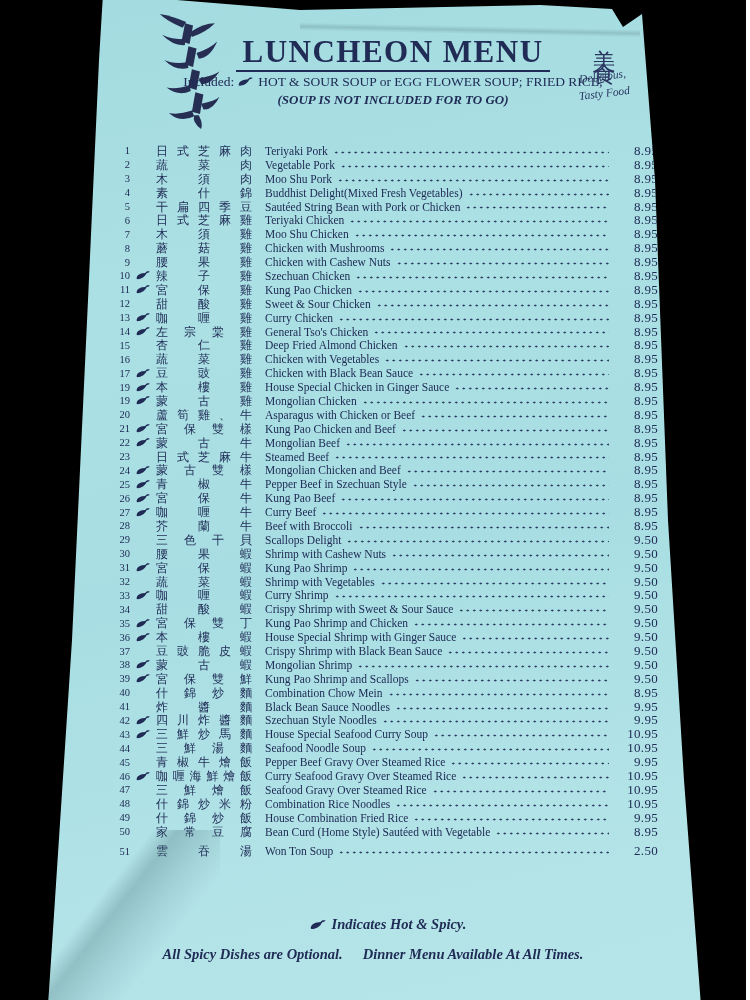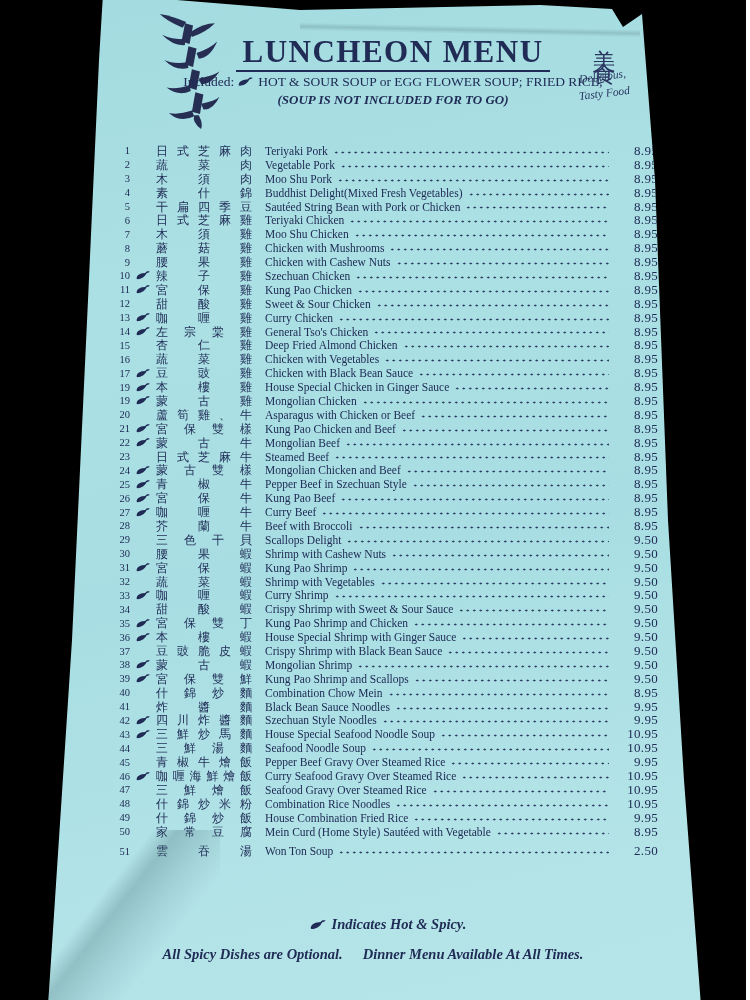--- a/index.html
+++ b/index.html
@@ -843,21 +843,21 @@
         <path d="M1 12 C1 7 5 4.5 10 3.5 L15 2.8 C16 .6 19.5 -.3 22 1 C20 2.8 17.6 2.6 16.6 3.8 C15 8.6 8 13 2.4 12.8 Z"></path>
       </svg>
     </span>
     <span class="zh">
               <span>三</span>
               <span>鮮</span>
               <span>炒</span>
               <span>馬</span>
               <span>麵</span>
             </span>
-    <span class="name">House Special Seafood Noodle Soup</span>
+    <span class="name">House Special Seafood Curry Soup</span>
     <span class="leader"></span>
     <span class="price">10.95</span>
   </div>
 
   <div class="row">
     <span class="no">44</span>
     <span class="pep" style="visibility: hidden;">
       <svg viewBox="0 0 24 14" fill="#202c55">
         <path d="M1 12 C1 7 5 4.5 10 3.5 L15 2.8 C16 .6 19.5 -.3 22 1 C20 2.8 17.6 2.6 16.6 3.8 C15 8.6 8 13 2.4 12.8 Z"></path>
       </svg>
@@ -973,21 +973,21 @@
       <svg viewBox="0 0 24 14" fill="#202c55">
         <path d="M1 12 C1 7 5 4.5 10 3.5 L15 2.8 C16 .6 19.5 -.3 22 1 C20 2.8 17.6 2.6 16.6 3.8 C15 8.6 8 13 2.4 12.8 Z"></path>
       </svg>
     </span>
     <span class="zh">
               <span>家</span>
               <span>常</span>
               <span>豆</span>
               <span>腐</span>
             </span>
-    <span class="name">Mein Curd (Home Style) Sautéed with Vegetable</span>
+    <span class="name">Bean Curd (Home Style) Sautéed with Vegetable</span>
     <span class="leader"></span>
     <span class="price">8.95</span>
   </div>
 
   <div class="row gap-top">
     <span class="no">51</span>
     <span class="pep" style="visibility: hidden;">
       <svg viewBox="0 0 24 14" fill="#202c55">
         <path d="M1 12 C1 7 5 4.5 10 3.5 L15 2.8 C16 .6 19.5 -.3 22 1 C20 2.8 17.6 2.6 16.6 3.8 C15 8.6 8 13 2.4 12.8 Z"></path>
       </svg>

